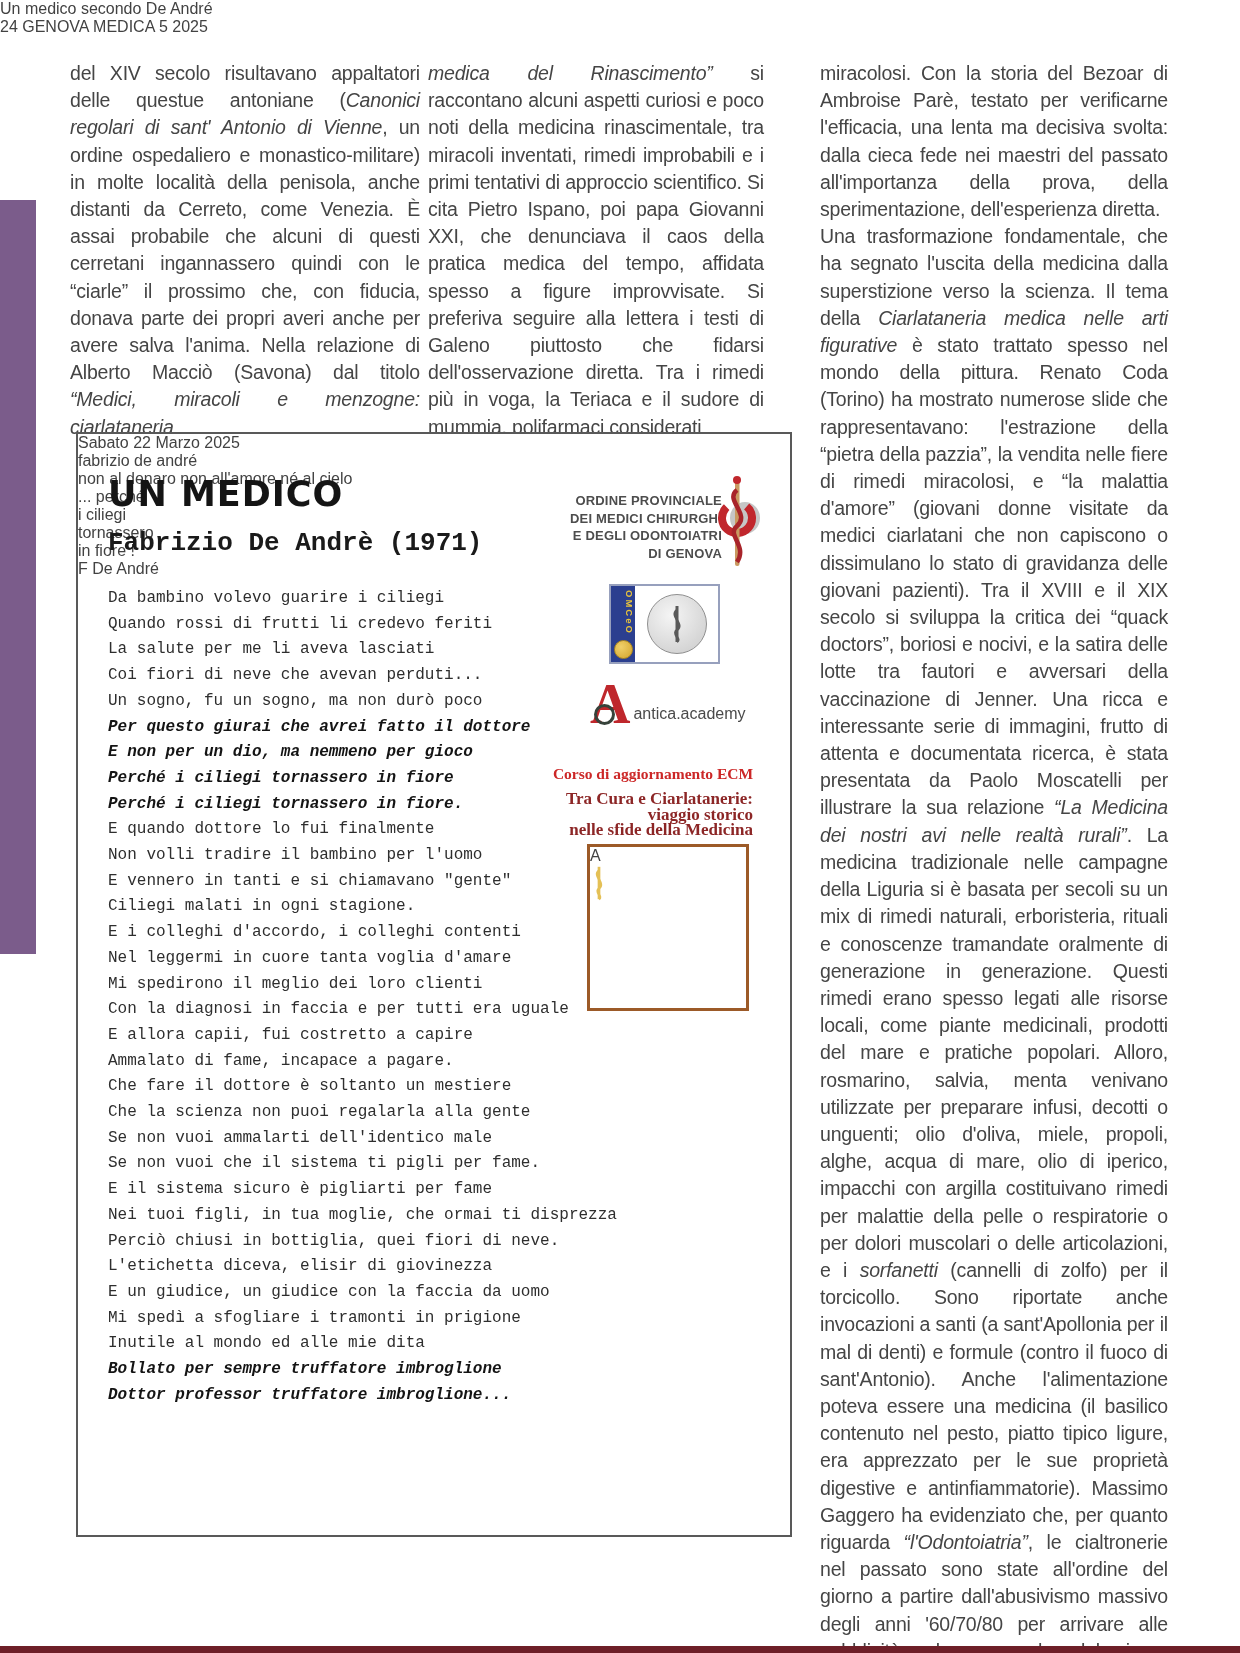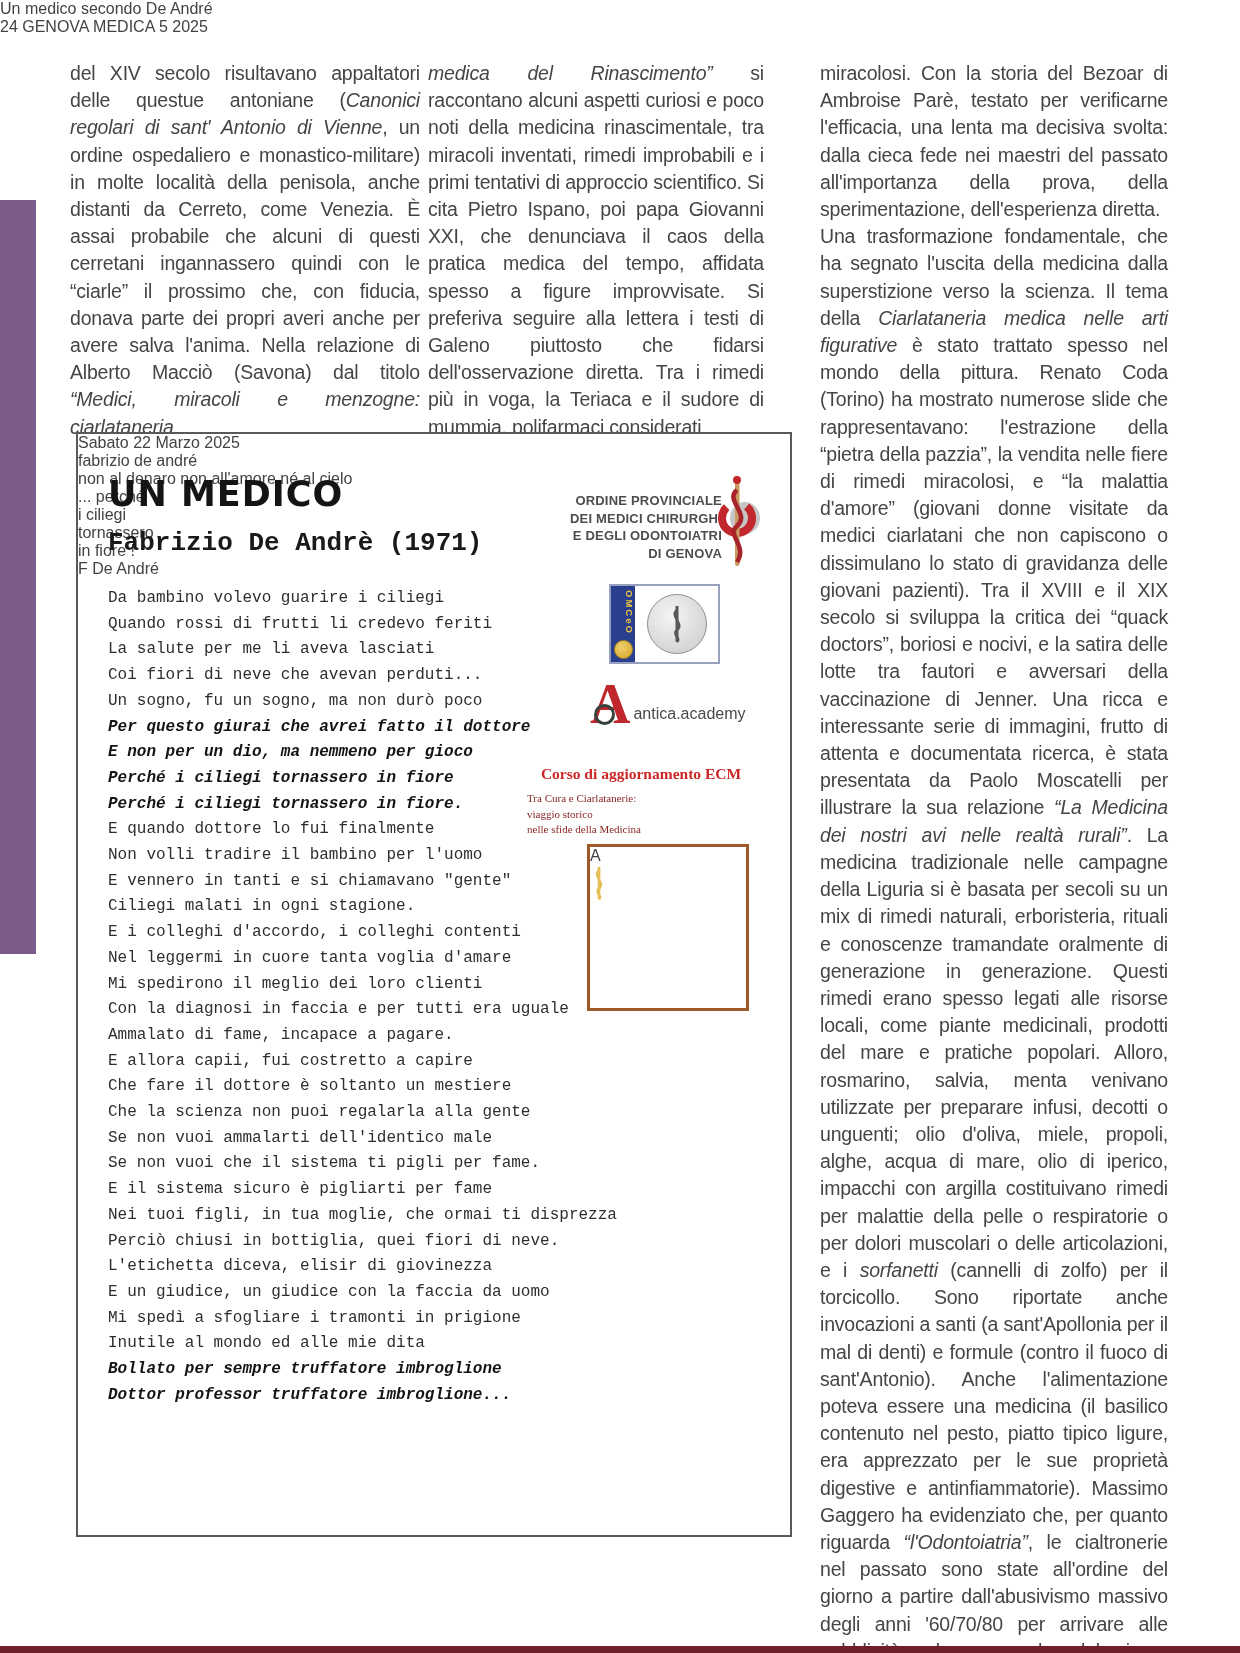--- a/index.html
+++ b/index.html
@@ -35,22 +35,22 @@
   .omceo-vtext{writing-mode:vertical-rl;font-size:9.5px;font-weight:bold;color:#e6c23c;letter-spacing:2px;margin:4px auto 0 auto;display:block;text-align:center;width:100%;}
   .omceo-coin{position:absolute;left:3px;bottom:3px;width:17px;height:17px;border-radius:50%;background:radial-gradient(circle at 35% 35%,#f0d06a,#d3a42c);border:1px solid #b08a20;}
   .omceo-seal{flex:1;display:flex;align-items:center;justify-content:center;}
   .seal-circle{width:58px;height:58px;border-radius:50%;background:radial-gradient(circle at 40% 35%,#f5f5f5,#c9c9c9);border:1px solid #8f8f8f;display:flex;align-items:center;justify-content:center;}
 
   .antica{position:absolute;left:512px;top:234px;display:flex;align-items:flex-end;}
   .antica-a{font-family:"Liberation Serif",serif;font-weight:bold;font-size:56px;line-height:.78;color:#bf272c;position:relative;}
   .antica-ring{position:absolute;left:4px;bottom:2px;width:15px;height:15px;border:3px solid #37423a;border-radius:50%;}
   .antica-label{font-size:16px;color:#4a4a4a;margin-left:3px;padding-bottom:4px;margin-top:37px;}
 
-  .ecm-title{position:absolute;left:449px;top:331px;width:228px;text-align:center;font-family:"Liberation Serif",serif;font-weight:bold;font-size:15.5px;color:#cc2727;}
-  .ecm-sub{position:absolute;left:449px;top:357px;width:226px;font-family:"Liberation Serif",serif;font-weight:normal;font-size:11px;line-height:15.5px;color:#8c2626;}
+  .ecm-title{position:absolute;left:461px;top:331px;width:228px;text-align:center;font-family:"Liberation Serif",serif;font-weight:bold;font-size:15.5px;color:#cc2727;}
+  .ecm-sub{position:absolute;left:449px;top:357px;width:226px;text-align:right;font-family:"Liberation Serif",serif;font-weight:bold;font-size:17px;line-height:15.5px;color:#8c2626;}
 
   .poster{position:absolute;left:509px;top:410px;width:162px;height:167px;border:3px solid #9c5a28;box-sizing:border-box;overflow:hidden;
     background:linear-gradient(90deg,#d executes;}
   .poster{background:linear-gradient(90deg,#d montre;}
   
   .poster{background:linear-gradient(90deg,#cf8a3a 0 50%,#89a06a 50% 100%);}
   .poster-ring{position:absolute;left:50%;top:57%;transform:translate(-50%,-50%);width:118px;height:118px;border-radius:50%;border:3px solid #d8b35a;opacity:.8;}
   .poster-emblem{position:absolute;left:50%;top:7px;transform:translateX(-50%);width:50px;height:50px;border-radius:50%;background:linear-gradient(90deg,#7a1f1e 0 50%,#2e4632 50% 100%);border:2px solid #caa24a;display:flex;align-items:center;justify-content:center;}
   .poster-corner{position:absolute;left:4px;top:2px;font-family:"Liberation Serif",serif;font-weight:bold;font-size:15px;color:#f2e3c2;}
   .bldg{position:absolute;opacity:.55;}
@@ -132,22 +132,22 @@
       <div class="poem-line poem-bold">Perché i ciliegi tornassero in fiore</div>
       <div class="poem-line poem-bold">Perché i ciliegi tornassero in fiore.</div>
       <div class="poem-line">E quando dottore lo fui finalmente</div>
       <div class="poem-line">Non volli tradire il bambino per l'uomo</div>
       <div class="poem-line">E vennero in tanti e si chiamavano "gente"</div>
       <div class="poem-line">Ciliegi malati in ogni stagione.</div>
       <div class="poem-line">E i colleghi d'accordo, i colleghi contenti</div>
       <div class="poem-line">Nel leggermi in cuore tanta voglia d'amare</div>
       <div class="poem-line">Mi spedirono il meglio dei loro clienti</div>
       <div class="poem-line">Con la diagnosi in faccia e per tutti era uguale</div>
+      <div class="poem-line">E allora capii, fui costretto a capire</div>
       <div class="poem-line">Ammalato di fame, incapace a pagare.</div>
-      <div class="poem-line">E allora capii, fui costretto a capire</div>
       <div class="poem-line">Che fare il dottore è soltanto un mestiere</div>
       <div class="poem-line">Che la scienza non puoi regalarla alla gente</div>
       <div class="poem-line">Se non vuoi ammalarti dell'identico male</div>
       <div class="poem-line">Se non vuoi che il sistema ti pigli per fame.</div>
       <div class="poem-line">E il sistema sicuro è pigliarti per fame</div>
       <div class="poem-line">Nei tuoi figli, in tua moglie, che ormai ti disprezza</div>
       <div class="poem-line">Perciò chiusi in bottiglia, quei fiori di neve.</div>
       <div class="poem-line">L'etichetta diceva, elisir di giovinezza</div>
       <div class="poem-line">E un giudice, un giudice con la faccia da uomo</div>
       <div class="poem-line">Mi spedì a sfogliare i tramonti in prigione</div>

